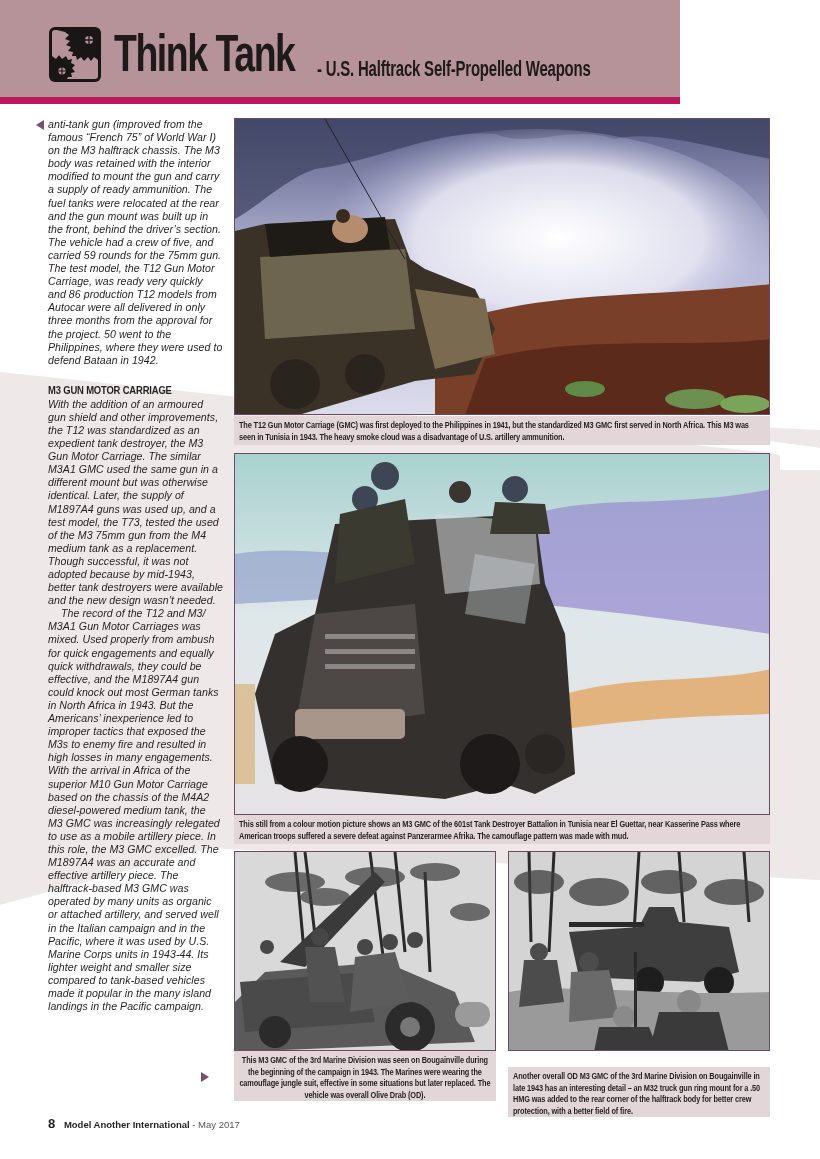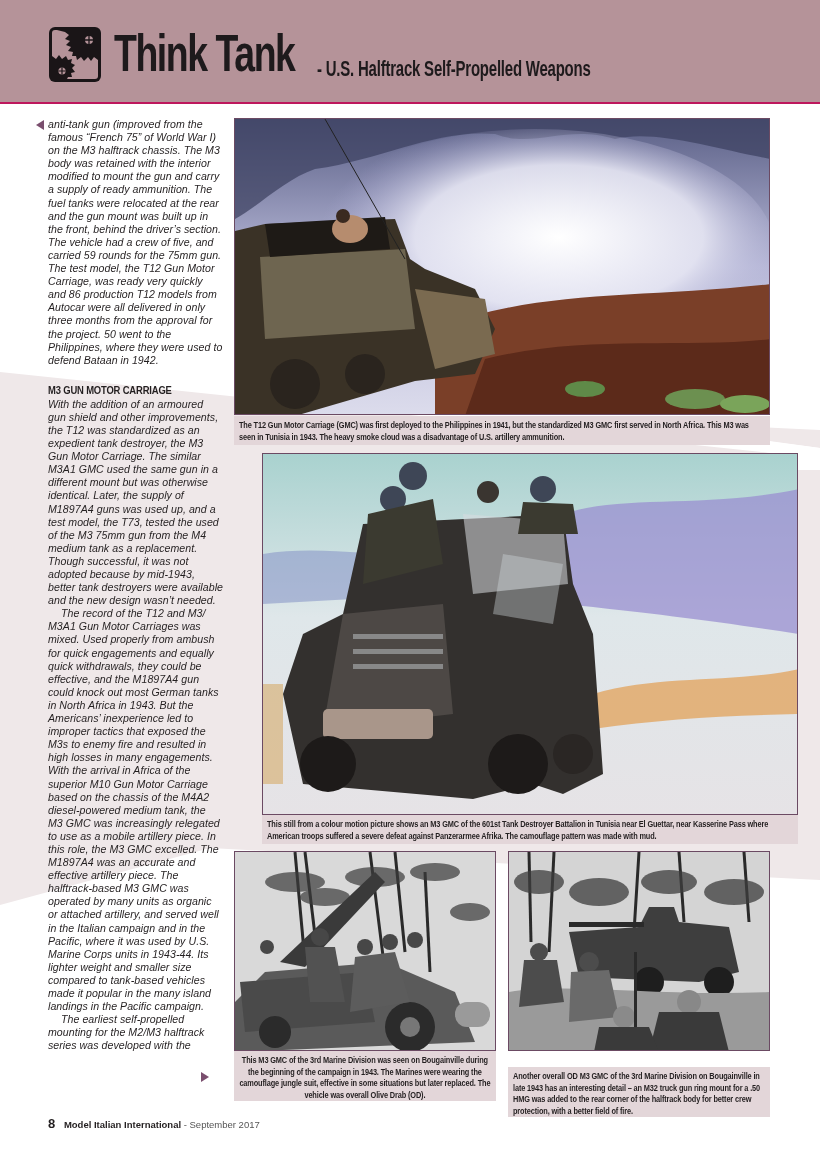--- a/index.html
+++ b/index.html
@@ -3,21 +3,21 @@
 <meta charset="utf-8">
 <style>
   * { box-sizing: border-box; margin: 0; padding: 0; }
   html, body { width: 820px; height: 1159px; background: #ffffff; overflow: hidden; }
   body { position: relative; font-family: "Liberation Sans", sans-serif; color: #231f20; }
 
   
   .wedge { position: absolute; left: 0; top: 0; width: 820px; height: 1159px; pointer-events: none; z-index: 0; }
 
   
-  .header { position: absolute; left: 0; top: 0; width: 820px; height: 104px; background: #b59399; border-bottom: 2px solid #be185d; z-index: 2; }
+  .header { position: absolute; left: 0; top: 0; width: 680px; height: 104px; background: #b59399; border-bottom: 7px solid #be185d; z-index: 2; }
   .logo { position: absolute; left: 48px; top: 26px; width: 54px; height: 57px; }
   .title-main { position: absolute; left: 114px; top: 22px; font-family: "Liberation Sans", sans-serif; font-weight: bold; font-size: 52px; letter-spacing: -2px; color: #1e1a1c; transform: scaleX(0.72); transform-origin: left top; line-height: 62px; white-space: nowrap; }
   .title-sub { position: absolute; left: 317px; top: 54px; font-family: "Liberation Sans", sans-serif; font-weight: bold; font-size: 22px; color: #1e1a1c; transform: scaleX(0.68); transform-origin: left top; line-height: 30px; white-space: nowrap; letter-spacing: -0.3px; }
 
   
   .col { position: absolute; left: 48px; top: 118px; width: 175px; z-index: 2; font-size: 10.6px; line-height: 13.1px; color: #231f20; letter-spacing: 0.05px; }
   .col p { margin: 0; font-style: italic; }
   .col p.indent { text-indent: 13px; }
   .col h3 { font-family: "Liberation Sans", sans-serif; font-weight: bold; font-size: 11.5px; letter-spacing: -0.2px; transform: scaleX(0.82); transform-origin: left top; white-space: nowrap; margin: 16px 0 1px; line-height: 14px; }
   .arrow-left { position: absolute; left: 36px; top: 120px; width: 0; height: 0; border-top: 5px solid transparent; border-bottom: 5px solid transparent; border-right: 8px solid #7a4e6e; z-index: 2; }
@@ -59,21 +59,20 @@
   <div class="title-main">Think Tank</div>
   <div class="title-sub">- U.S. Halftrack Self-Propelled Weapons</div>
 </div>
 
 <div class="arrow-left"></div>
 <div class="col">
   <p>anti-tank gun (improved from the famous “French 75” of World War I) on the M3 halftrack chassis. The M3 body was retained with the interior modified to mount the gun and carry a supply of ready ammunition. The fuel tanks were relocated at the rear and the gun mount was built up in the front, behind the driver’s section. The vehicle had a crew of five, and carried 59 rounds for the 75mm gun. The test model, the T12 Gun Motor Carriage, was ready very quickly and 86 production T12 models from Autocar were all delivered in only three months from the approval for the project. 50 went to the Philippines, where they were used to defend Bataan in 1942.</p>
   <h3>M3 GUN MOTOR CARRIAGE</h3>
   <p>With the addition of an armoured gun shield and other improvements, the T12 was standardized as an expedient tank destroyer, the M3 Gun Motor Carriage. The similar M3A1 GMC used the same gun in a different mount but was otherwise identical. Later, the supply of M1897A4 guns was used up, and a test model, the T73, tested the used of the M3 75mm gun from the M4 medium tank as a replacement. Though successful, it was not adopted because by mid-1943, better tank destroyers were available and the new design wasn’t needed.</p>
   <p class="indent">The record of the T12 and M3/ M3A1 Gun Motor Carriages was mixed. Used properly from ambush for quick engagements and equally quick withdrawals, they could be effective, and the M1897A4 gun could knock out most German tanks in North Africa in 1943. But the Americans’ inexperience led to improper tactics that exposed the M3s to enemy fire and resulted in high losses in many engagements. With the arrival in Africa of the superior M10 Gun Motor Carriage based on the chassis of the M4A2 diesel-powered medium tank, the M3 GMC was increasingly relegated to use as a mobile artillery piece. In this role, the M3 GMC excelled. The M1897A4 was an accurate and effective artillery piece. The halftrack-based M3 GMC was operated by many units as organic or attached artillery, and served well in the Italian campaign and in the Pacific, where it was used by U.S. Marine Corps units in 1943-44. Its lighter weight and smaller size compared to tank-based vehicles made it popular in the many island landings in the Pacific campaign.</p>
-  <p class="indent">The earliest self-propelled mounting for the M2/M3 halftrack series was developed with the</p>
 </div>
 <div class="arrow-right"></div>
 
 <div class="fig" style="left:234px;top:118px;width:536px;height:389px;">
   <div class="photo" style="left:0;top:0;width:536px;height:297px;">
     <svg width="536" height="297" viewBox="0 0 536 297" preserveAspectRatio="none">
       <defs>
         <linearGradient id="sky1" x1="0" y1="0" x2="0" y2="1">
           <stop offset="0" stop-color="#5a5f86"></stop>
           <stop offset="0.5" stop-color="#b8b9d8"></stop>
@@ -103,21 +102,21 @@
       <circle cx="60" cy="265" r="25" fill="#2a241e"></circle>
       <circle cx="130" cy="255" r="20" fill="#2a241e"></circle>
       <line x1="90" y1="0" x2="170" y2="140" stroke="#222" stroke-width="1"></line>
     </svg>
   </div>
   <div class="caption" style="left:0;top:298px;width:536px;height:29px;">
     <span>The T12 Gun Motor Carriage (GMC) was first deployed to the Philippines in 1941, but the standardized M3 GMC first served in North Africa. This M3 was seen in Tunisia in 1943. The heavy smoke cloud was a disadvantage of U.S. artillery ammunition.</span>
   </div>
 </div>
 
-<div class="fig" style="left:234px;top:453px;width:536px;height:390px;margin-left:28px;">
+<div class="fig" style="left:234px;top:453px;width:536px;height:390px;">
   <div class="photo" style="left:0;top:0;width:536px;height:362px;">
     <svg width="536" height="362" viewBox="0 0 536 362" preserveAspectRatio="none">
       <defs>
         <linearGradient id="sky2" x1="0" y1="0" x2="0" y2="1">
           <stop offset="0" stop-color="#a9d2cf"></stop>
           <stop offset="0.45" stop-color="#dfe7ea"></stop>
           <stop offset="1" stop-color="#e6e3e6"></stop>
         </linearGradient>
       </defs>
       <rect width="536" height="362" fill="url(#sky2)"></rect>
@@ -227,15 +226,15 @@
       <rect x="125" y="100" width="3" height="75" fill="#2a2a2a"></rect>
     </svg>
   </div>
   <div class="caption" style="left:0;top:216px;width:262px;height:50px;">
     <span>Another overall OD M3 GMC of the 3rd Marine Division on Bougainville in late 1943 has an interesting detail – an M32 truck gun ring mount for a .50 HMG was added to the rear corner of the halftrack body for better crew protection, with a better field of fire.</span>
   </div>
 </div>
 
 <div class="footer">
   <span class="pg">8</span>
-  <span class="mag">Model Italian International</span>
-  <span class="date">- September 2017</span>
+  <span class="mag">Model Another International</span>
+  <span class="date">- May 2017</span>
 </div>
 
 </body></html>

